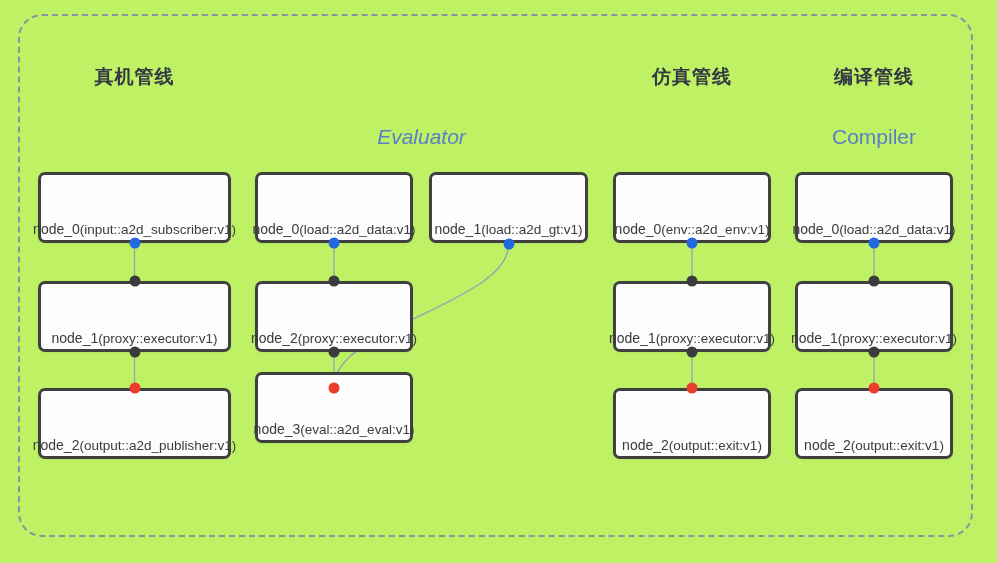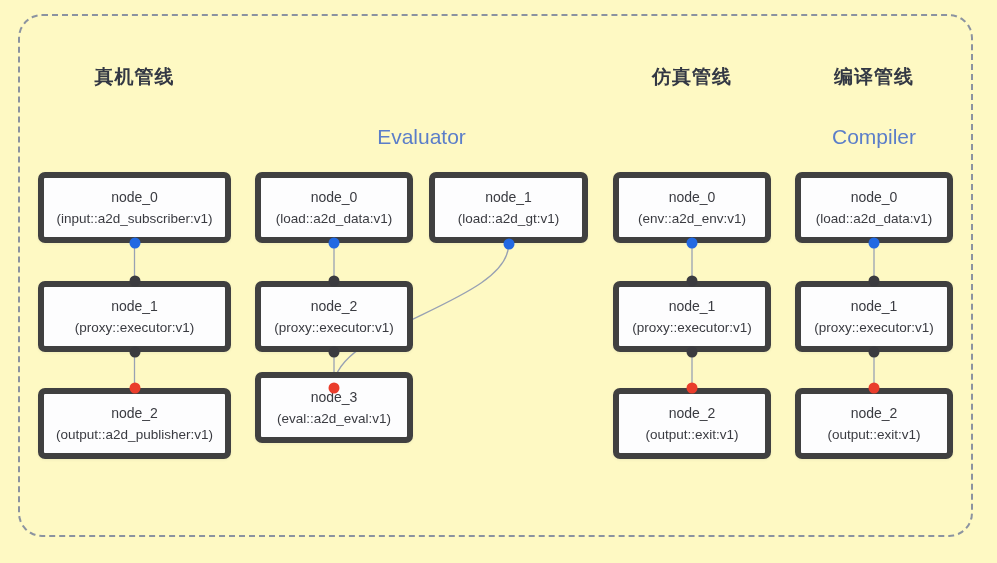--- a/index.html
+++ b/index.html
@@ -1,37 +1,37 @@
 <!DOCTYPE html>
 <html><head>
 <meta charset="utf-8">
 <style>
   html,body{margin:0;padding:0;background:#e3e8f6;}
   .stage{
-    position:relative;width:997px;height:563px;background:#fef9c3;
+    position:relative;width:997px;height:563px;background:#bef264;
     font-family:"Liberation Sans","DejaVu Sans",sans-serif;overflow:hidden;
   }
   .frame{
     position:absolute;left:18px;top:14px;width:951px;height:519px;
     border:2px dashed #8b93a0;border-radius:24px;z-index:0;
   }
   .hdr-zh{
     position:absolute;top:64px;height:26px;line-height:26px;
     font-size:19px;font-weight:700;color:#333844;text-align:center;
     letter-spacing:1px;z-index:2;
   }
   .hdr-en{
     position:absolute;top:124px;height:26px;line-height:26px;
     font-size:21px;font-weight:400;color:#5b7ec9;text-align:center;z-index:2;
   }
   .card{
     position:absolute;height:71px;background:#fdfdfe;
-    border:6px solid #404040;border-radius:7px;
+    border:3px solid #404040;border-radius:7px;
     box-shadow:0 1px 3px rgba(60,70,100,.07);
-    display:flex;flex-direction:column;align-items:center;justify-content:center;
+    display:flex;flex-direction:row;align-items:flex-end;justify-content:center;
     z-index:2;box-sizing:border-box;
   }
   .card .t1{font-size:14px;color:#3a3b41;line-height:21px;white-space:nowrap;}
   .card .t2{font-size:13.5px;color:#3a3b41;line-height:21px;white-space:nowrap;}
   .port{
     position:absolute;width:11px;height:11px;border-radius:50%;
     transform:translate(-50%,-50%);z-index:3;
   }
   svg.wires{position:absolute;left:0;top:0;z-index:1;}
 </style>
@@ -50,21 +50,21 @@
       <line x1="334" y1="352" x2="334" y2="388"></line>
       <path d="M508.5,245 C508.5,302 334,328 334,386"></path>
       <line x1="692" y1="243" x2="692" y2="281"></line>
       <line x1="692" y1="352" x2="692" y2="388"></line>
       <line x1="874" y1="243" x2="874" y2="281"></line>
       <line x1="874" y1="352" x2="874" y2="388"></line>
     </g>
   </svg>
 
   <div class="hdr-zh" style="left:38px;width:193px;">真机管线</div>
-  <div class="hdr-en" style="left:255px;width:333px;">Evaluator</div>
+  <div class="hdr-en" style="left:255px;width:333px;font-style:italic;">Evaluator</div>
   <div class="hdr-zh" style="left:613px;width:158px;">仿真管线</div>
   <div class="hdr-zh" style="left:795px;width:158px;">编译管线</div>
   <div class="hdr-en" style="left:795px;width:158px;text-align:center;">Compiler</div>
 
   <div class="card" style="left:38px;top:172px;width:193px;">
     <div class="t1">node_0</div>
     <div class="t2">(input::a2d_subscriber:v1)</div>
   </div>
   <div class="card" style="left:38px;top:281px;width:193px;">
     <div class="t1">node_1</div>

